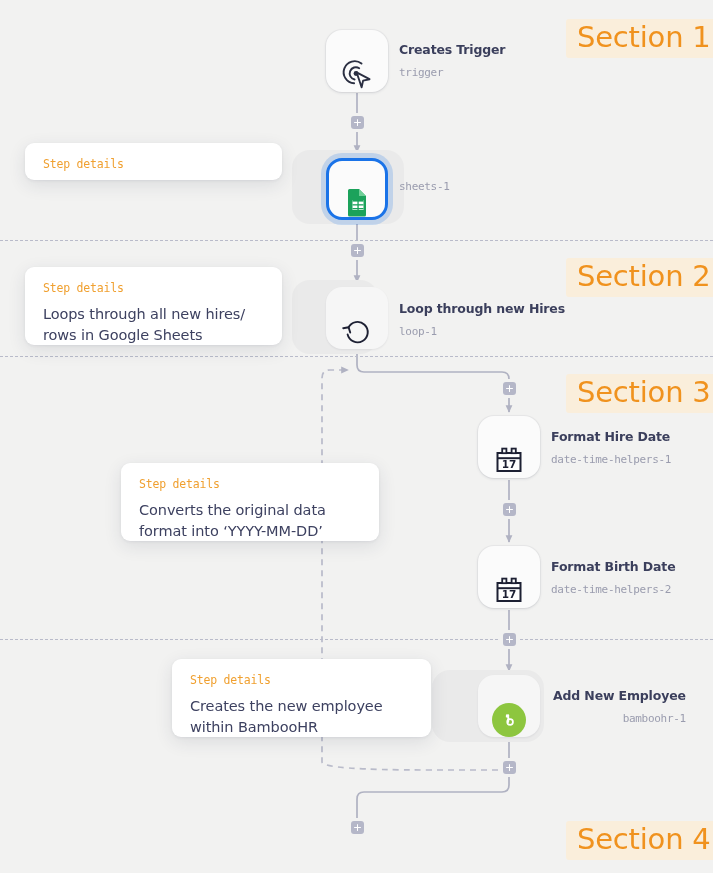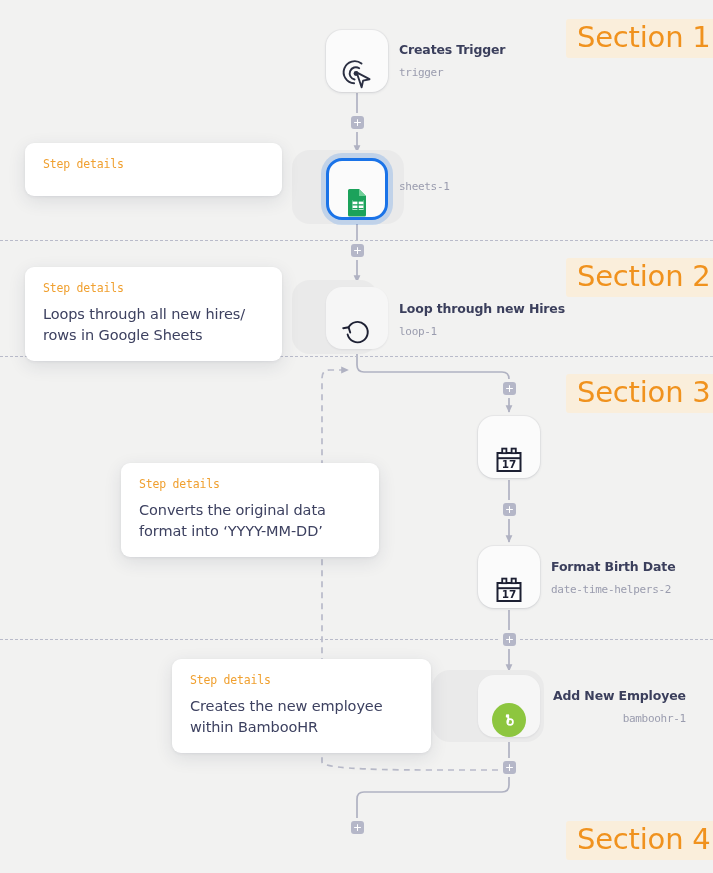--- a/index.html
+++ b/index.html
@@ -87,21 +87,21 @@
     content:"";position:absolute;background:#fff;border-radius:.5px;
   }
   .plus::before{width:7px;height:1.8px;}
   .plus::after{width:1.8px;height:7px;}
 
   
   .card{
     position:absolute;z-index:8;
     background:#fff;border-radius:9px;
     box-shadow:0 5px 18px rgba(40,44,70,.11), 0 1px 3px rgba(40,44,70,.07);
-    padding:14px 18px 16px 18px;
+    padding:14px 18px 0 18px;
     box-sizing:border-box;
   }
   .card-label{
     font-family:"DejaVu Sans Mono","Liberation Mono",monospace;
     font-size:11.5px;color:#f0a030;letter-spacing:-0.2px;
     margin-bottom:9px;
   }
   .card-body{
     font-family:"DejaVu Sans", sans-serif;
     font-size:14.5px;color:#3d4160;line-height:1.42;
@@ -202,20 +202,24 @@
 
   <div class="node" style="left:478px;top:416px;">
     <svg class="icon" viewBox="0 0 36 36">
       <rect x="6.5" y="11" width="23" height="18" fill="#fff" stroke="#1d2033" stroke-width="2"></rect>
       <line x1="6.5" y1="16.2" x2="29.5" y2="16.2" stroke="#1d2033" stroke-width="2"></line>
       <rect x="11.2" y="6.6" width="4.2" height="4.6" fill="#fff" stroke="#1d2033" stroke-width="1.8"></rect>
       <rect x="20.6" y="6.6" width="4.2" height="4.6" fill="#fff" stroke="#1d2033" stroke-width="1.8"></rect>
       <text x="18" y="26.4" text-anchor="middle" font-family="DejaVu Sans, sans-serif" font-size="10.5" font-weight="700" fill="#1d2033">17</text>
     </svg>
   </div>
+  <div class="node-text" style="left:551px;top:429px;">
+    <div class="node-title">Format Hire Date</div>
+    <div class="node-sub">date-time-helpers-1</div>
+  </div>
 
   <div class="node" style="left:478px;top:546px;">
     <svg class="icon" viewBox="0 0 36 36">
       <rect x="6.5" y="11" width="23" height="18" fill="#fff" stroke="#1d2033" stroke-width="2"></rect>
       <line x1="6.5" y1="16.2" x2="29.5" y2="16.2" stroke="#1d2033" stroke-width="2"></line>
       <rect x="11.2" y="6.6" width="4.2" height="4.6" fill="#fff" stroke="#1d2033" stroke-width="1.8"></rect>
       <rect x="20.6" y="6.6" width="4.2" height="4.6" fill="#fff" stroke="#1d2033" stroke-width="1.8"></rect>
       <text x="18" y="26.4" text-anchor="middle" font-family="DejaVu Sans, sans-serif" font-size="10.5" font-weight="700" fill="#1d2033">17</text>
     </svg>
   </div>

